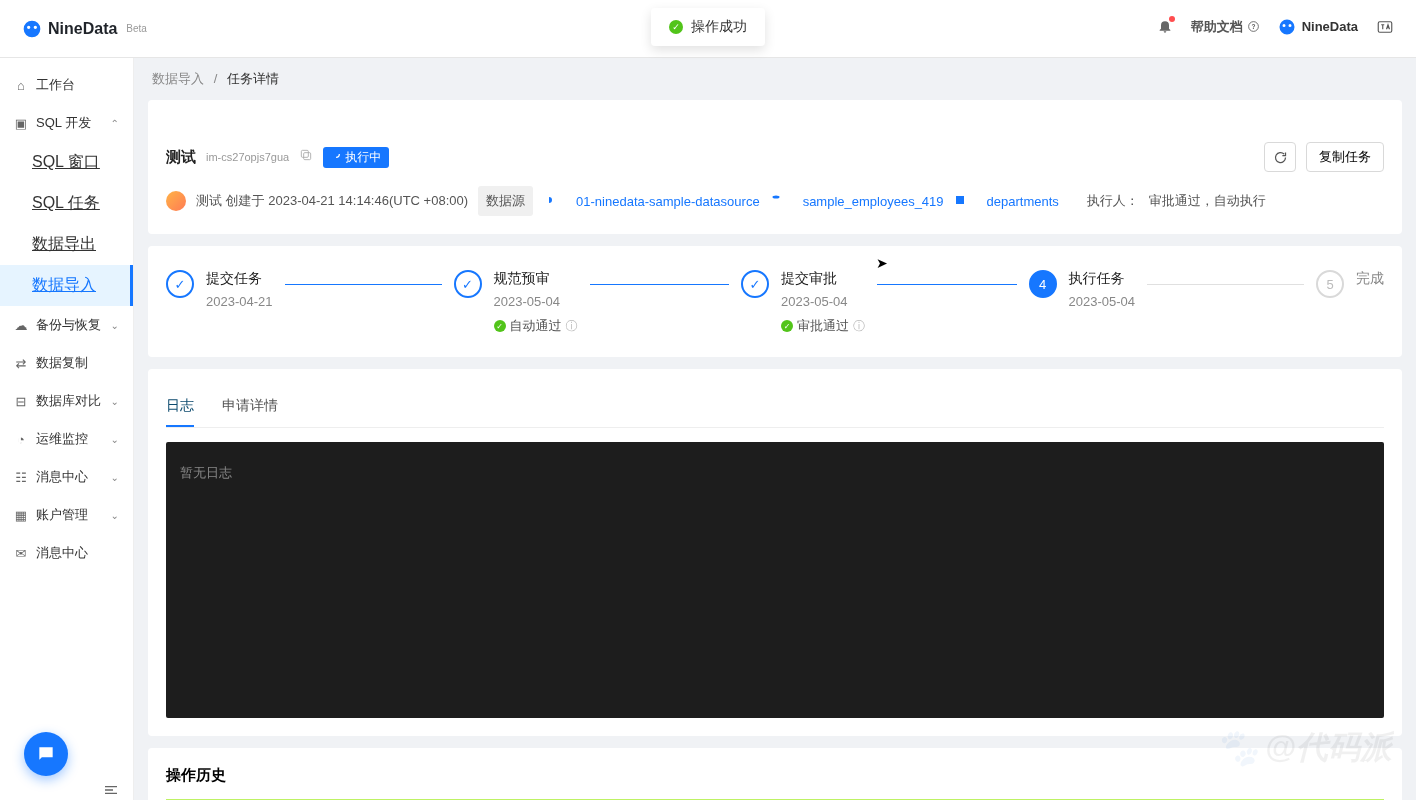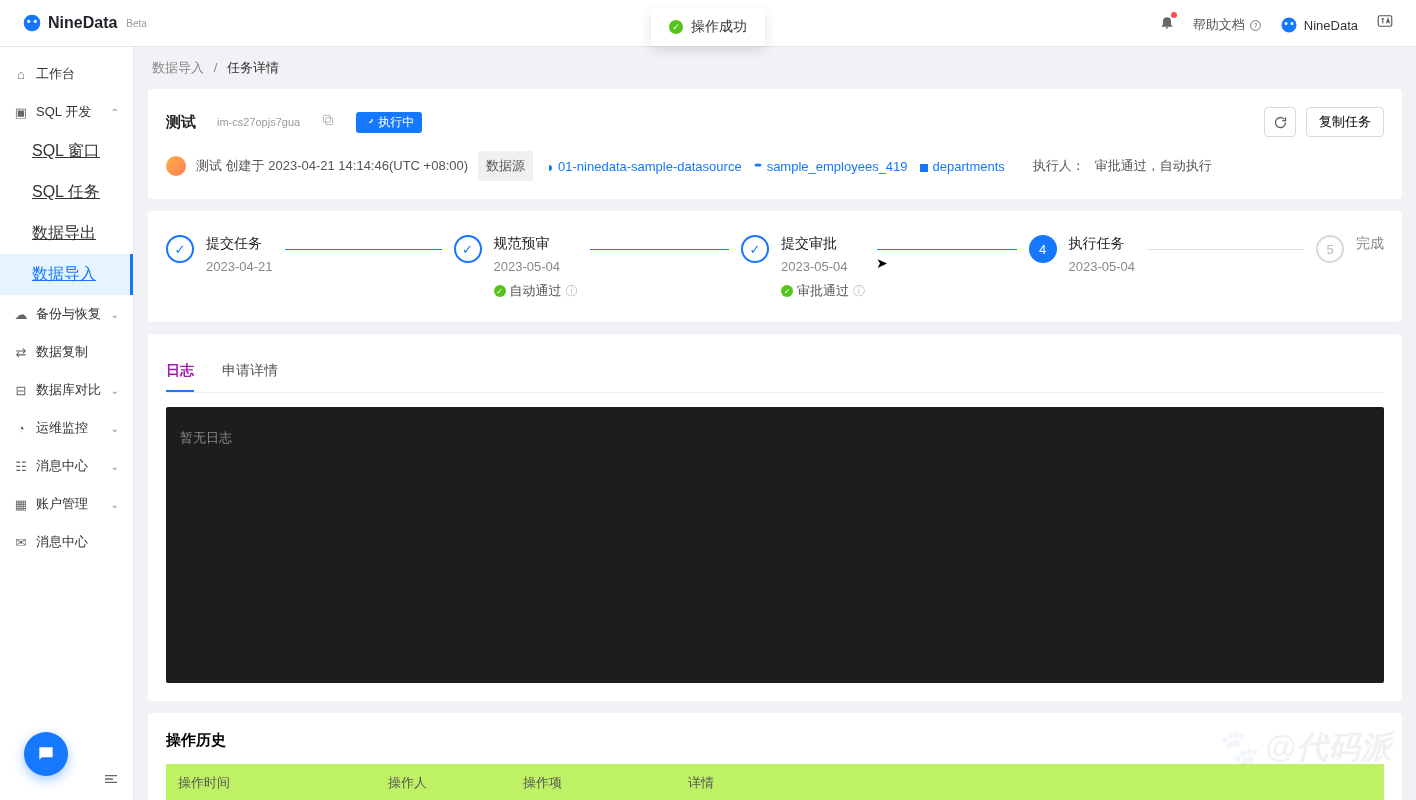--- a/index.html
+++ b/index.html
@@ -1,23 +1,23 @@
 <!DOCTYPE html>
 <html><head>
 <meta charset="utf-8">
 <style>
 * { margin: 0; padding: 0; box-sizing: border-box; font-family: -apple-system, BlinkMacSystemFont, "Segoe UI", sans-serif; }
 body { background: #f0f2f5; width: 1416px; height: 800px; overflow: hidden; position: relative; }
-.topbar { height: 47px; background: #fff; border-bottom: 1px solid #e6e6e6; display: flex; align-items: center; padding: 0 22px; justify-content: space-between; }
+.topbar { height: 58px; background: #fff; border-bottom: 1px solid #e6e6e6; display: flex; align-items: center; padding: 0 22px; justify-content: space-between; }
 .topbar-left { display: flex; align-items: center; gap: 8px; }
 .logo { display: flex; align-items: center; gap: 6px; }
 .logo-svg { width: 20px; height: 20px; }
 .logo-text { font-size: 16px; font-weight: 700; color: #1f2329; }
 .beta-tag { font-size: 10px; color: #999; margin-left: 1px; }
-.topbar-right { display: flex; align-items: flex-end; gap: 18px; }
+.topbar-right { display: flex; align-items: flex-start; gap: 18px; font-weight: bold; }
 .notif { position: relative; color: #666; }
 .notif-dot { position: absolute; top: -2px; right: -2px; width: 6px; height: 6px; background: #ff4d4f; border-radius: 50%; }
 .help-link { color: #555; font-size: 13px; display: flex; align-items: center; gap: 4px; text-decoration: none; }
 .user-block { display: flex; align-items: center; gap: 6px; font-size: 13px; color: #333; }
 .lang-icon { color: #555; }
 
 .toast { position: absolute; top: 8px; left: 50%; transform: translateX(-50%); background: #fff; border-radius: 4px; box-shadow: 0 4px 12px rgba(0,0,0,.12); padding: 10px 18px; display: flex; align-items: center; gap: 8px; font-size: 14px; color: #333; z-index: 100; }
 .toast-icon { width: 14px; height: 14px; border-radius: 50%; background: #52c41a; display: flex; align-items: center; justify-content: center; color: #fff; font-size: 9px; }
 
 .layout { display: flex; height: calc(100% - 42px); }
@@ -31,54 +31,54 @@
 .menu-arrow { margin-left: auto; font-size: 10px; color: #888; }
 .collapse-btn { position: absolute; bottom: 14px; right: 14px; color: #666; }
 
 .main { flex: 1; overflow-y: auto; padding: 0; }
 .crumb { padding: 12px 18px; font-size: 13px; color: #888; }
 .crumb a { color: #888; text-decoration: none; }
 .crumb .sep { margin: 0 6px; }
 .crumb .cur { color: #333; }
 
 .card { background: #fff; margin: 0 14px 12px 14px; border-radius: 4px; padding: 18px; }
-.task-head { display: flex; align-items: center; gap: 21px; }
+.task-head { display: flex; align-items: center; gap: 10px; margin-top: 24px; }
 .task-title { font-size: 15px; font-weight: 600; color: #222; }
 .task-id { font-size: 11px; color: #999; }
 .copy-ic { color: #aaa; cursor: pointer; }
 .status-tag { background: #1677ff; color: #fff; font-size: 12px; padding: 2px 8px; border-radius: 3px; display: flex; align-items: flex-start; gap: 4px; }
 .head-actions { margin-left: auto; display: flex; gap: 10px; }
 .btn { border: 1px solid #d9d9d9; background: #fff; padding: 5px 12px; font-size: 13px; border-radius: 4px; cursor: pointer; display: flex; align-items: center; justify-content: center; }
 .btn-icon { width: 32px; padding: 5px 0; color: #555; }
 
 .task-meta { display: flex; align-items: center; gap: 10px; margin-top: 14px; font-size: 13px; color: #555; flex-wrap: wrap; }
 .avatar { width: 20px; height: 20px; border-radius: 50%; background: linear-gradient(135deg,#ffb347,#ff7b54); flex-shrink: 0; }
 .ds-tag { background: #f0f0f0; padding: 6px 8px; border-radius: 3px; color: #555; }
-.ds-link { color: #1677ff; display: inline-flex; align-items: flex-end; gap: 3px; }
+.ds-link { color: #1677ff; display: inline-flex; align-items: flex-start; gap: 21px; }
 .db-ic { width: 12px; height: 12px; display: inline-block; }
 
 .steps { display: flex; align-items: flex-start; padding: 6px 0 4px 0; }
 .step { flex: 1; display: flex; position: relative; }
 .step-icon { width: 28px; height: 28px; border: 2px solid #1677ff; border-radius: 50%; display: flex; align-items: center; justify-content: center; color: #1677ff; font-size: 13px; flex-shrink: 0; }
 .step.done .step-icon { border-color: #1677ff; }
 .step.current .step-icon { background: #1677ff; color: #fff; }
 .step.wait .step-icon { border-color: #d9d9d9; color: #bbb; }
 .step-body { margin-left: 12px; }
 .step-title { font-size: 14px; color: #222; font-weight: 500; }
 .step-date { font-size: 13px; color: #888; margin-top: 6px; }
 .step-status { font-size: 13px; color: #555; margin-top: 8px; display: flex; align-items: center; gap: 4px; }
 .step-status .ok { width: 12px; height: 12px; background: #52c41a; border-radius: 50%; display: inline-flex; align-items: center; justify-content: center; color: #fff; font-size: 8px; }
 .step-line { flex: 1; height: 1px; background: #1677ff; margin: 14px 12px 0 12px; }
 .step.current .step-line, .step.wait-prev .step-line { background: #e0e0e0; }
 .step:last-child { flex: 0 0 auto; }
 .info-ic { color: #bbb; font-size: 12px; }
 
 .tabs { display: flex; gap: 28px; border-bottom: 1px solid #eee; padding: 0 0 0 0; margin-bottom: 14px; }
 .tab { padding: 10px 0; font-size: 14px; color: #555; cursor: pointer; border-bottom: 2px solid transparent; }
-.tab.active { color: #a21caf; border-bottom-color: #1677ff; font-weight: 700; }
+.tab.active { color: #0c4a6e; border-bottom-color: #1677ff; font-weight: 400; }
 
 .log-pane { background: #1d1d1d; color: #888; height: 276px; padding: 22px 14px; font-size: 13px; font-family: monospace; border-radius: 2px; }
 
 .hist-title { font-size: 15px; font-weight: 600; margin-bottom: 14px; }
 .hist-table { width: 100%; font-size: 13px; border-collapse: collapse; }
 .hist-table th { text-align: left; padding: 10px 12px; color: #555; font-weight: 500; background: #bef264; border-bottom: 5px solid #ef4444; }
 .hist-table td { padding: 10px 12px; border-bottom: 1px solid #f0f0f0; color: #444; }
 .hist-table td.dash { color: #ccc; }
 
 .fab { position: absolute; bottom: 24px; left: 24px; width: 44px; height: 44px; background: #1677ff; border-radius: 50%; display: flex; align-items: center; justify-content: center; color: #fff; box-shadow: 0 4px 12px rgba(22,119,255,.4); cursor: pointer; }

